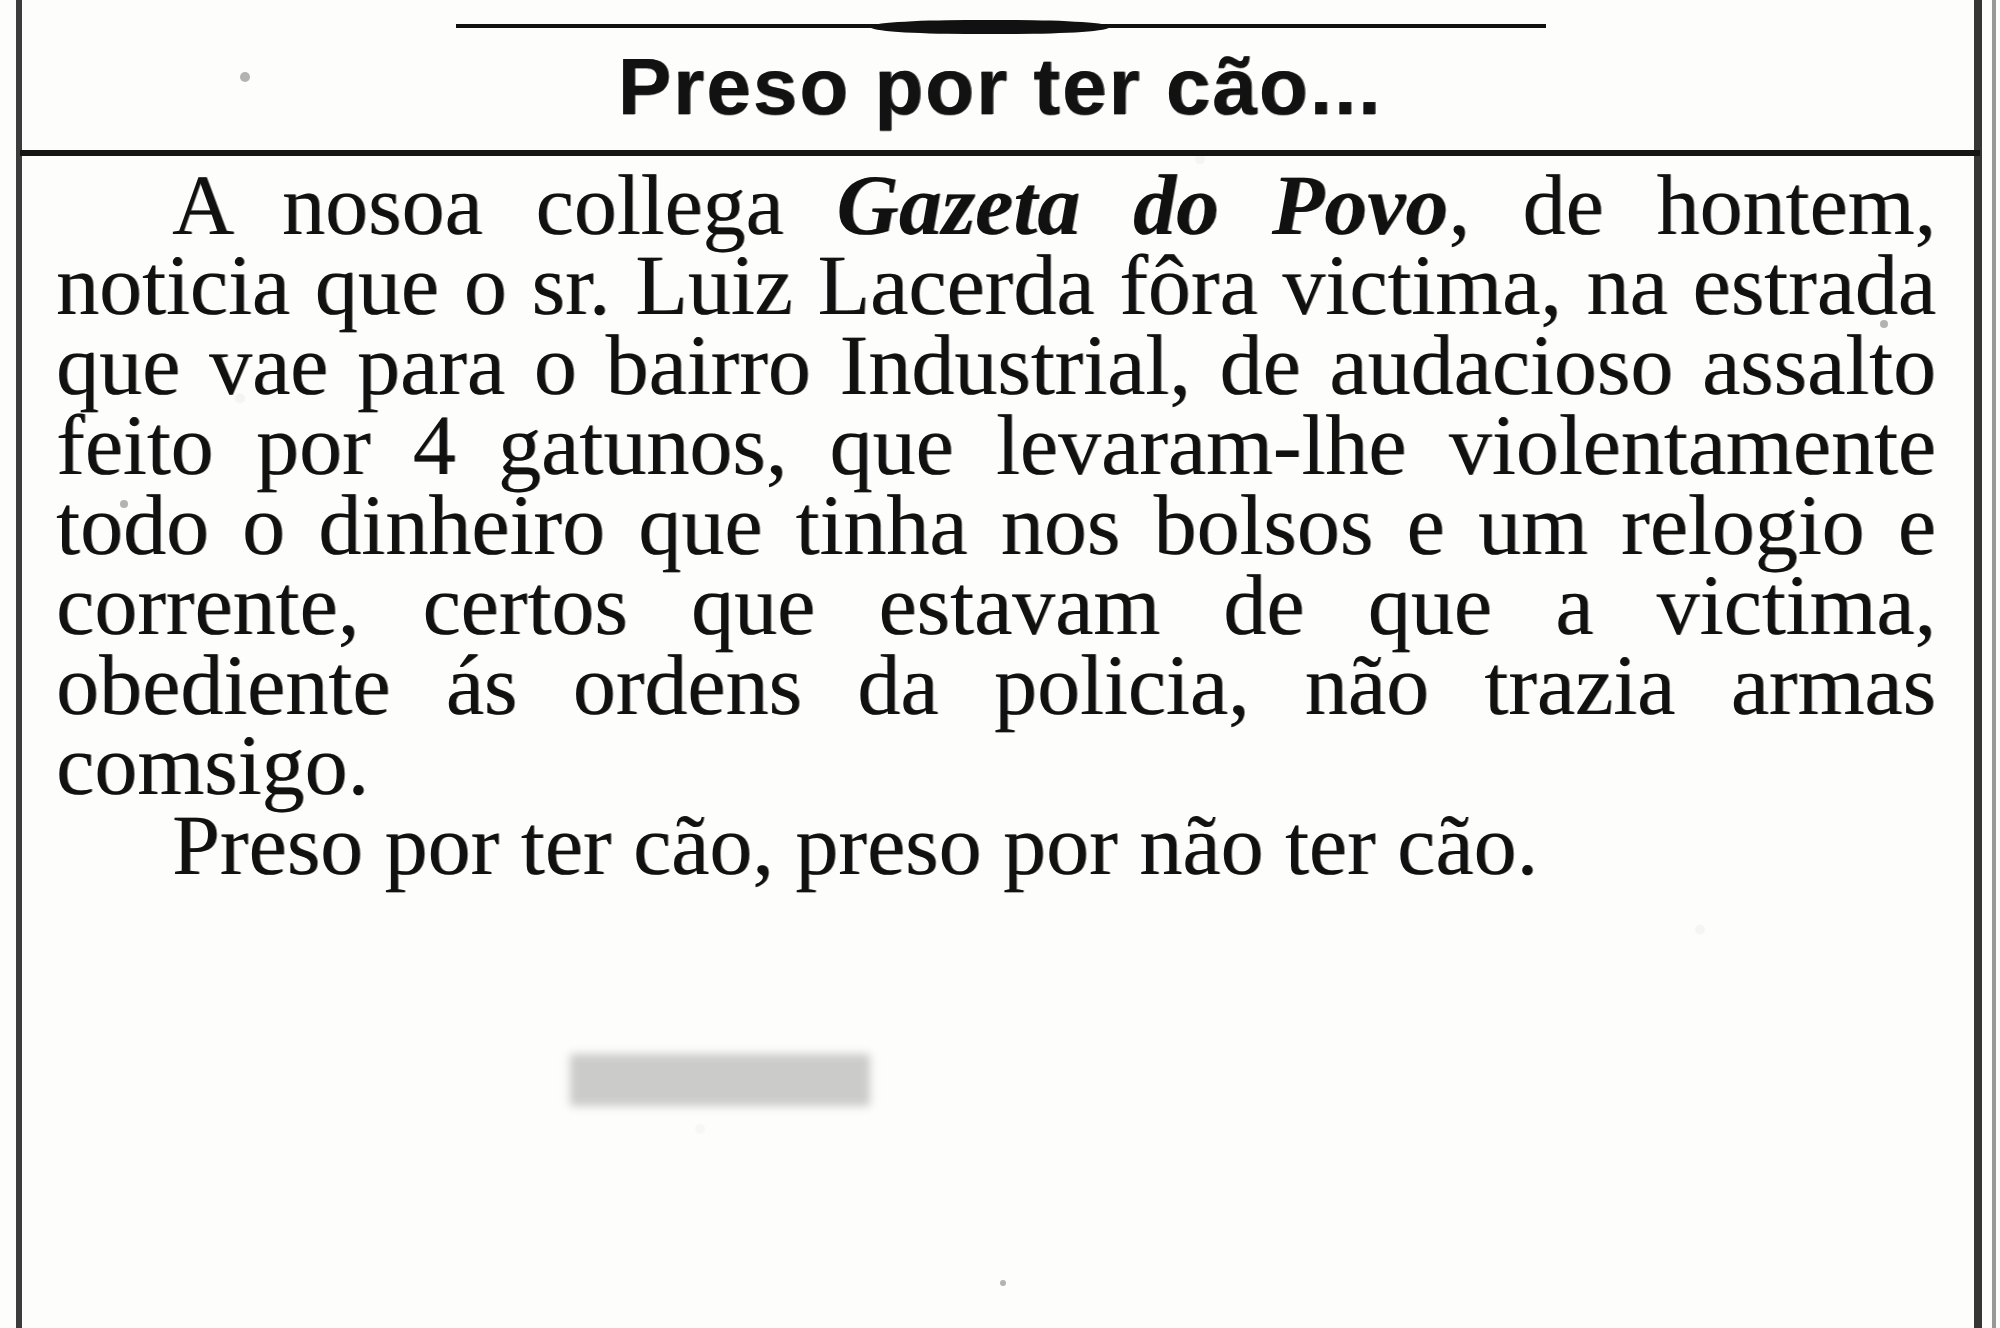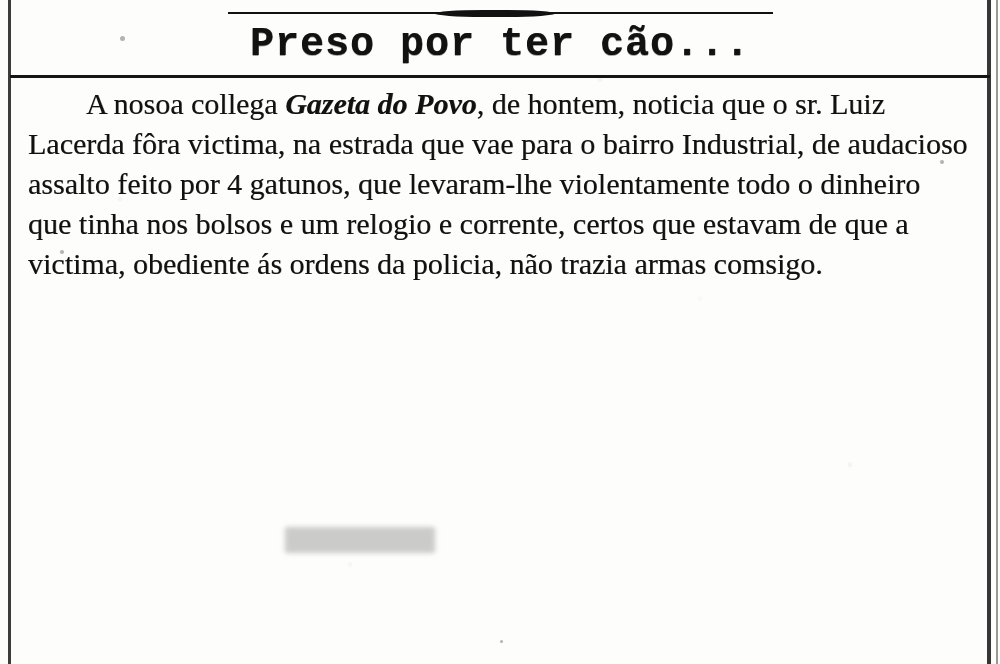--- a/index.html
+++ b/index.html
@@ -83,21 +83,21 @@
     background: #111;
     border-radius: 48% / 60%;
   }
 
   .headline {
     position: absolute;
     top: 22px;
     left: 0;
     width: 1000px;
     text-align: center;
-    font-family: Liberation Mono, monospace;
+    font-family: Liberation Sans, sans-serif;
     font-weight: bold;
     font-size: 40px;
     letter-spacing: 1px;
     color: #121212;
     text-shadow: 0.6px 0 0 rgba(0,0,0,0.55), 0 0.5px 0 rgba(0,0,0,0.35);
   }
 
   .headline-rule {
     position: absolute;
     top: 75px;
@@ -105,21 +105,21 @@
     width: 980px;
     height: 3px;
     background: #151515;
   }
 
   .article {
     position: absolute;
     top: 84px;
     left: 28px;
     width: 940px;
-    font-size: 30px;
+    font-size: 43px;
     line-height: 40px;
     color: #111;
     text-align: justify;
     text-justify: inter-word;
     font-family: "Liberation Serif", serif;
     text-shadow: 0.5px 0 0 rgba(0,0,0,0.45);
   }
 
   .para {
     margin: 0 0 0 0;
@@ -168,20 +168,23 @@
   </div>
 
   <div class="headline">Preso por ter cão...</div>
 
   <div class="headline-rule"></div>
 
   <div class="article">
     <p class="para">
       <span>A nosoa collega </span><span class="italic-title">Gazeta do Povo</span><span>, de hontem, noticia que o sr. Luiz Lacerda fôra victima, na estrada que vae para o bairro Industrial, de audacioso assalto feito por 4 gatunos, que levaram-lhe violentamente todo o dinheiro que tinha nos bolsos e um relogio e corrente, certos que estavam de que a victima, obediente ás ordens da policia, não trazia armas comsigo.</span>
     </p>
+    <p class="para">
+      <span>Preso por ter cão, preso por não ter cão.</span>
+    </p>
   </div>
 
   <div class="smudge"></div>
   <div class="speck" style="left:120px; top:36px; width:5px; height:5px;"></div>
   <div class="speck" style="left:60px; top:250px; width:4px; height:4px;"></div>
   <div class="speck" style="left:940px; top:160px; width:4px; height:4px;"></div>
   <div class="speck" style="left:500px; top:640px; width:3px; height:3px;"></div>
 </div>
 
 </body></html>

